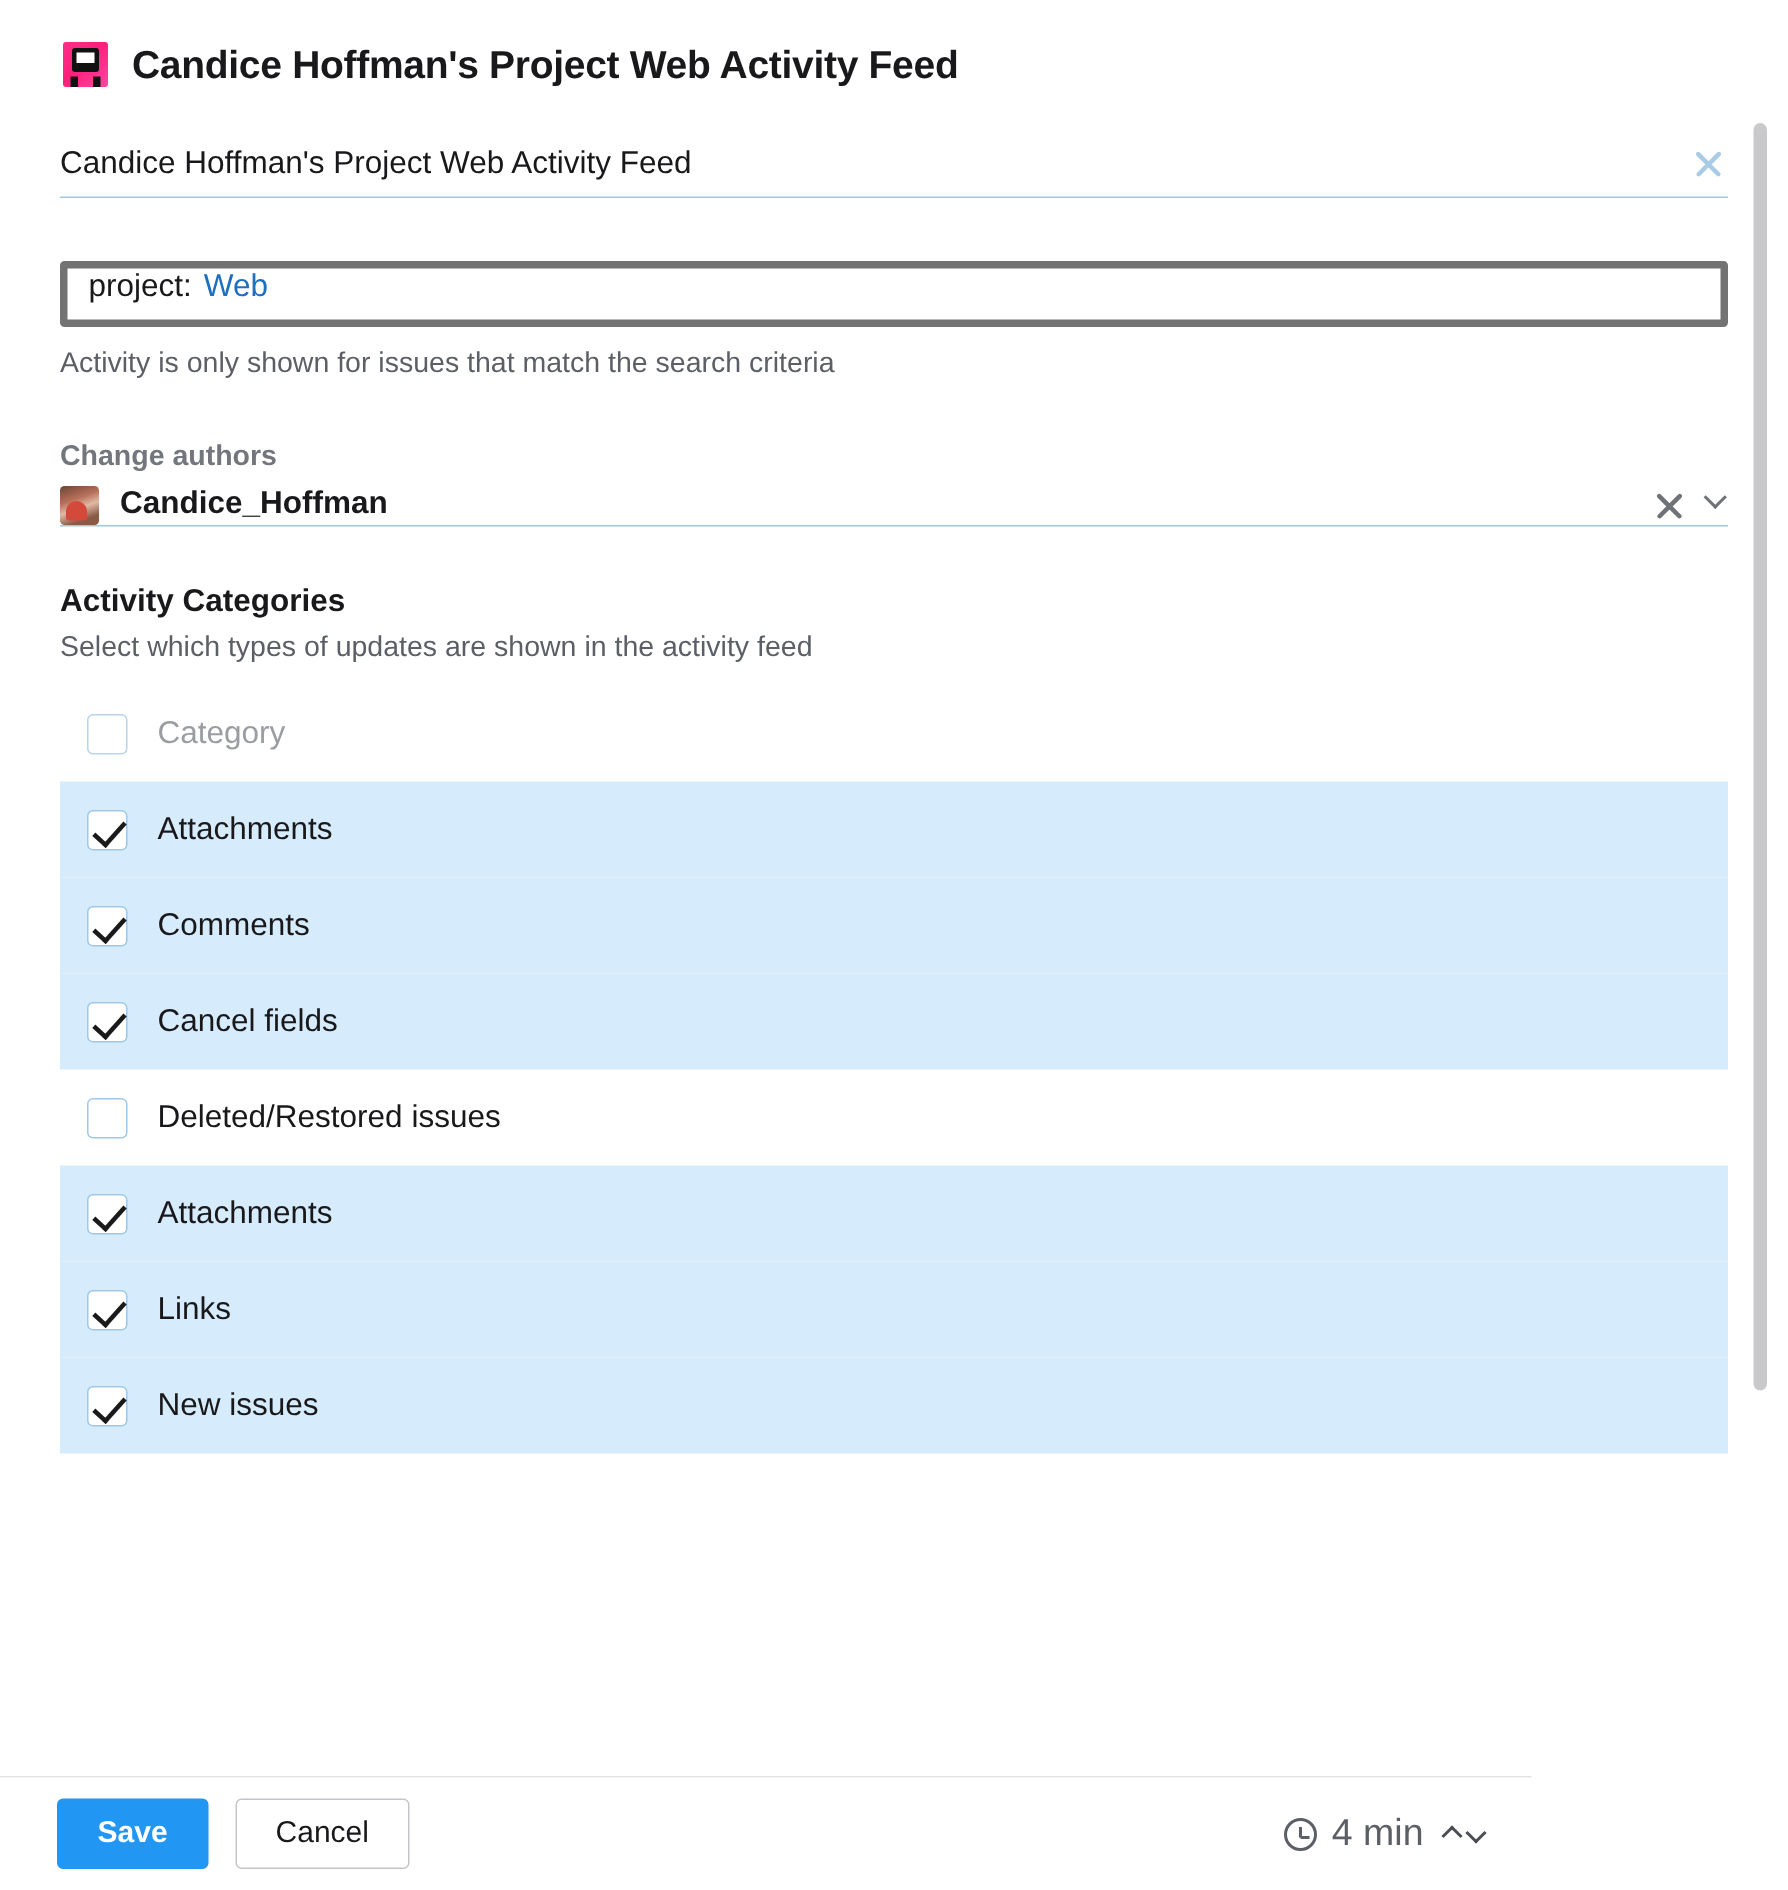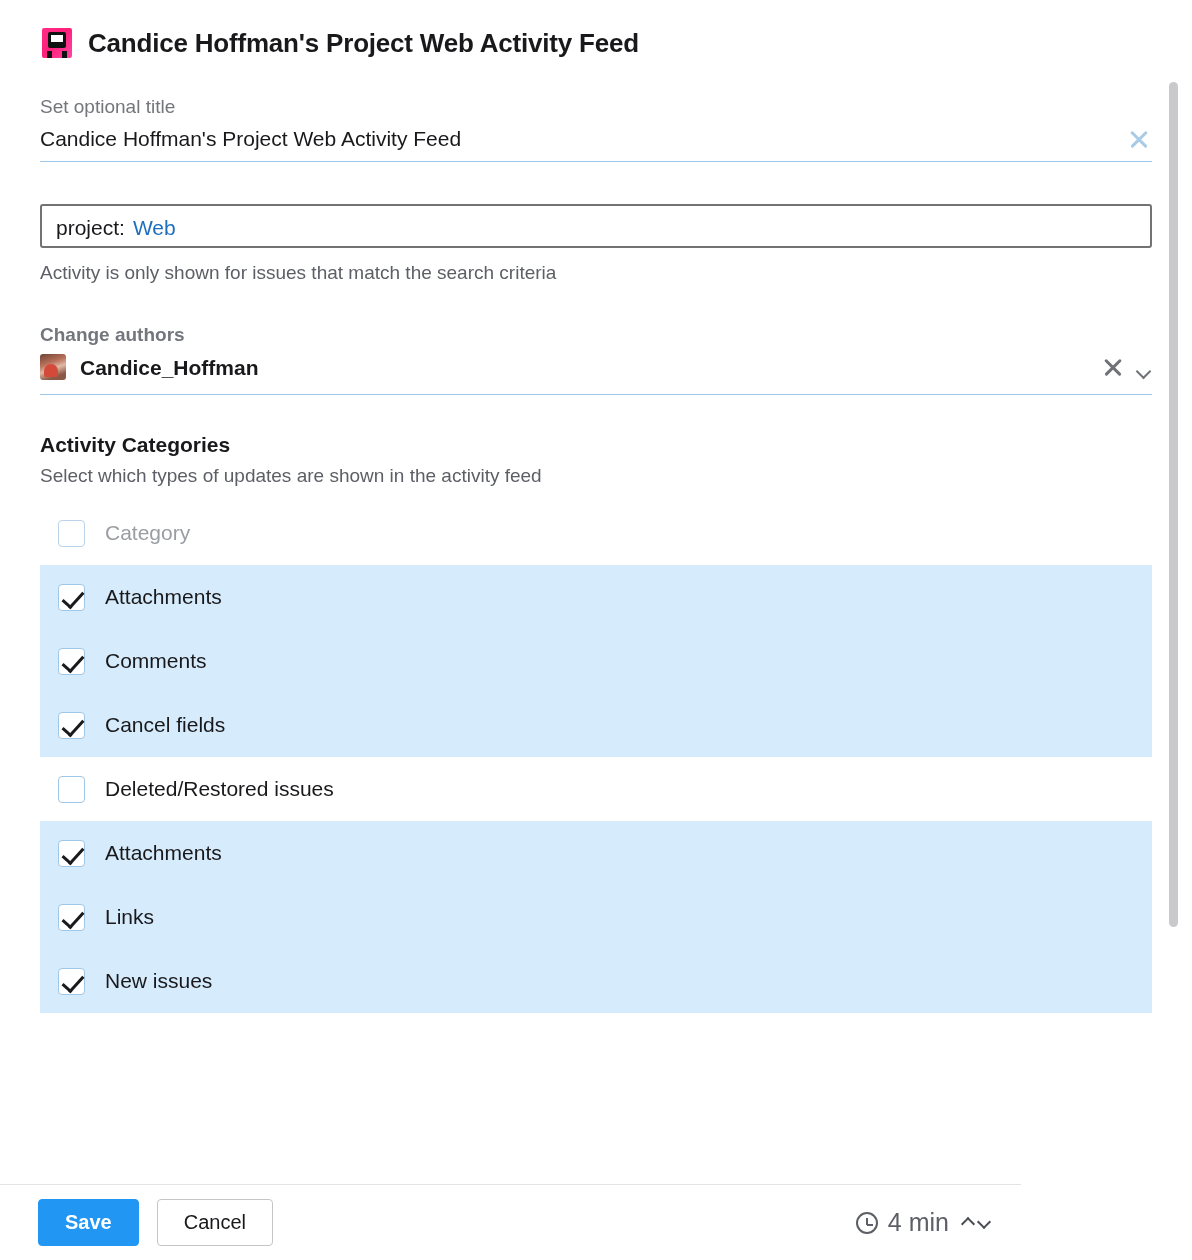--- a/index.html
+++ b/index.html
@@ -124,45 +124,45 @@
     border-radius: 2px;
   }
   .clear-x::before { transform: rotate(45deg); }
   .clear-x::after { transform: rotate(-45deg); }
 
   .clear-x.dark::before, .clear-x.dark::after { background: #6f7276; }
 
   
   .query-box {
     margin-top: 42px;
-    border: 2px solid #737373;
+    border: 5px solid #737373;
     border-radius: 3px;
     background: #fff;
     padding: 10px 14px;
     font-size: 21px;
     color: #19191c;
     display: flex;
-    align-items: flex-start;
+    align-items: flex-end;
     height: 44px;
   }
   .query-box .q-key { color: #19191c; }
   .query-box .q-val { color: #1f6fbf; margin-left: 8px; }
   .hint {
     font-size: 19px;
     color: #5c5f65;
     margin-top: 14px;
   }
 
   
   .authors-block { margin-top: 40px; font-weight: bold; }
   .authors-row {
     display: flex;
-    align-items: flex-end;
+    align-items: flex-start;
     border-bottom: 1px solid #9fc7e8;
-    padding-bottom: 14px;
+    padding-bottom: 0;
   }
   .avatar {
     width: 26px; height: 26px;
     border-radius: 3px;
     flex: 0 0 auto;
     background:
       linear-gradient(160deg, #6d4434 0%, #b8705a 35%, #e0b9a5 55%, #8a5a46 80%);
     position: relative;
     overflow: hidden;
   }
@@ -340,21 +340,20 @@
     </div>
     <div class="title">Candice Hoffman's Project Web Activity Feed</div>
   </div>
 
   <div class="body-scroll">
 
     <div class="scrollbar-track"></div>
     <div class="scrollbar-thumb"></div>
 
     <div class="field-block">
-      <div class="field-label">Set optional title</div>
       <div class="underline-field">
         <div class="value">Candice Hoffman's Project Web Activity Feed</div>
         <div class="clear-x"></div>
       </div>
     </div>
 
     <div class="query-box">
       <span class="q-key">project:</span>
       <span class="q-val">Web</span>
     </div>

